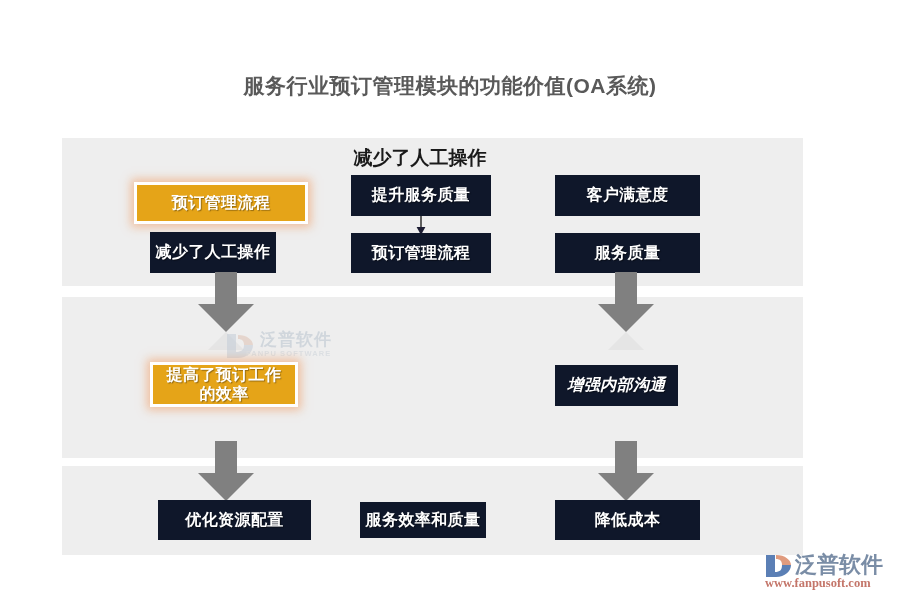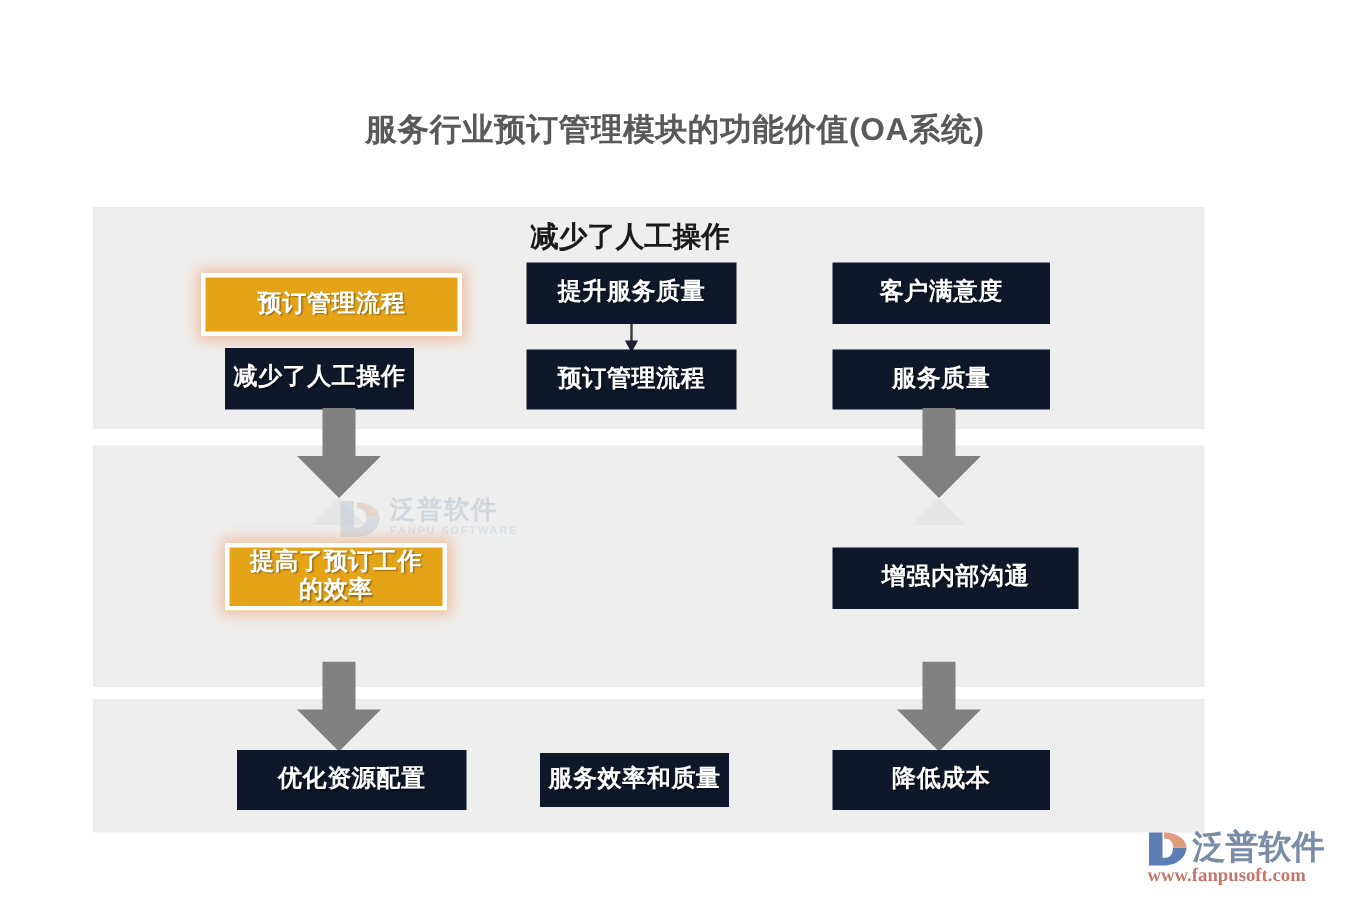--- a/index.html
+++ b/index.html
@@ -107,21 +107,21 @@
     left: 38px;
     top: 1px;
     font-size: 17px;
     font-weight: 700;
     color: #b9c4cf;
     white-space: nowrap;
     letter-spacing: 1px;
   }
   .wm-sub {
     position: absolute;
-    left: 38px;
+    left: 24px;
     top: 22px;
     font-size: 7.5px;
     font-weight: 700;
     color: #ccd3da;
     white-space: nowrap;
     letter-spacing: 1.1px;
   }
   .wm-mark {
     position: absolute;
     left: 0;
@@ -214,21 +214,21 @@
     </svg>
     <div class="wm-text">泛普软件</div>
     <div class="wm-sub">FANPU SOFTWARE</div>
   </div>
 
   <div class="box orange" style="left:150px; top:362px; width:148px; height:45px; flex-direction:column;">
     <span>提高了预订工作</span>
     <span>的效率</span>
   </div>
 
-  <div class="box navy" style="left:555px; top:365px; width:164px; height:41px;">增强内部沟通</div>
+  <div class="box navy" style="left:555px; top:365px; width:123px; height:41px;font-style:italic;">增强内部沟通</div>
 
   <svg class="big-arrow" style="left:198px; top:441px; height:78px;" viewBox="0 0 56 78">
     <polygon points="17,0 39,0 39,32 56,32 28,60 0,32 17,32" fill="#808080"></polygon>
     <polygon points="28,60 46,78 10,78" fill="#e3e3e3" opacity="0.85"></polygon>
   </svg>
 
   <svg class="big-arrow" style="left:598px; top:441px; height:78px;" viewBox="0 0 56 78">
     <polygon points="17,0 39,0 39,32 56,32 28,60 0,32 17,32" fill="#808080"></polygon>
     <polygon points="28,60 46,78 10,78" fill="#e3e3e3" opacity="0.85"></polygon>
   </svg>

